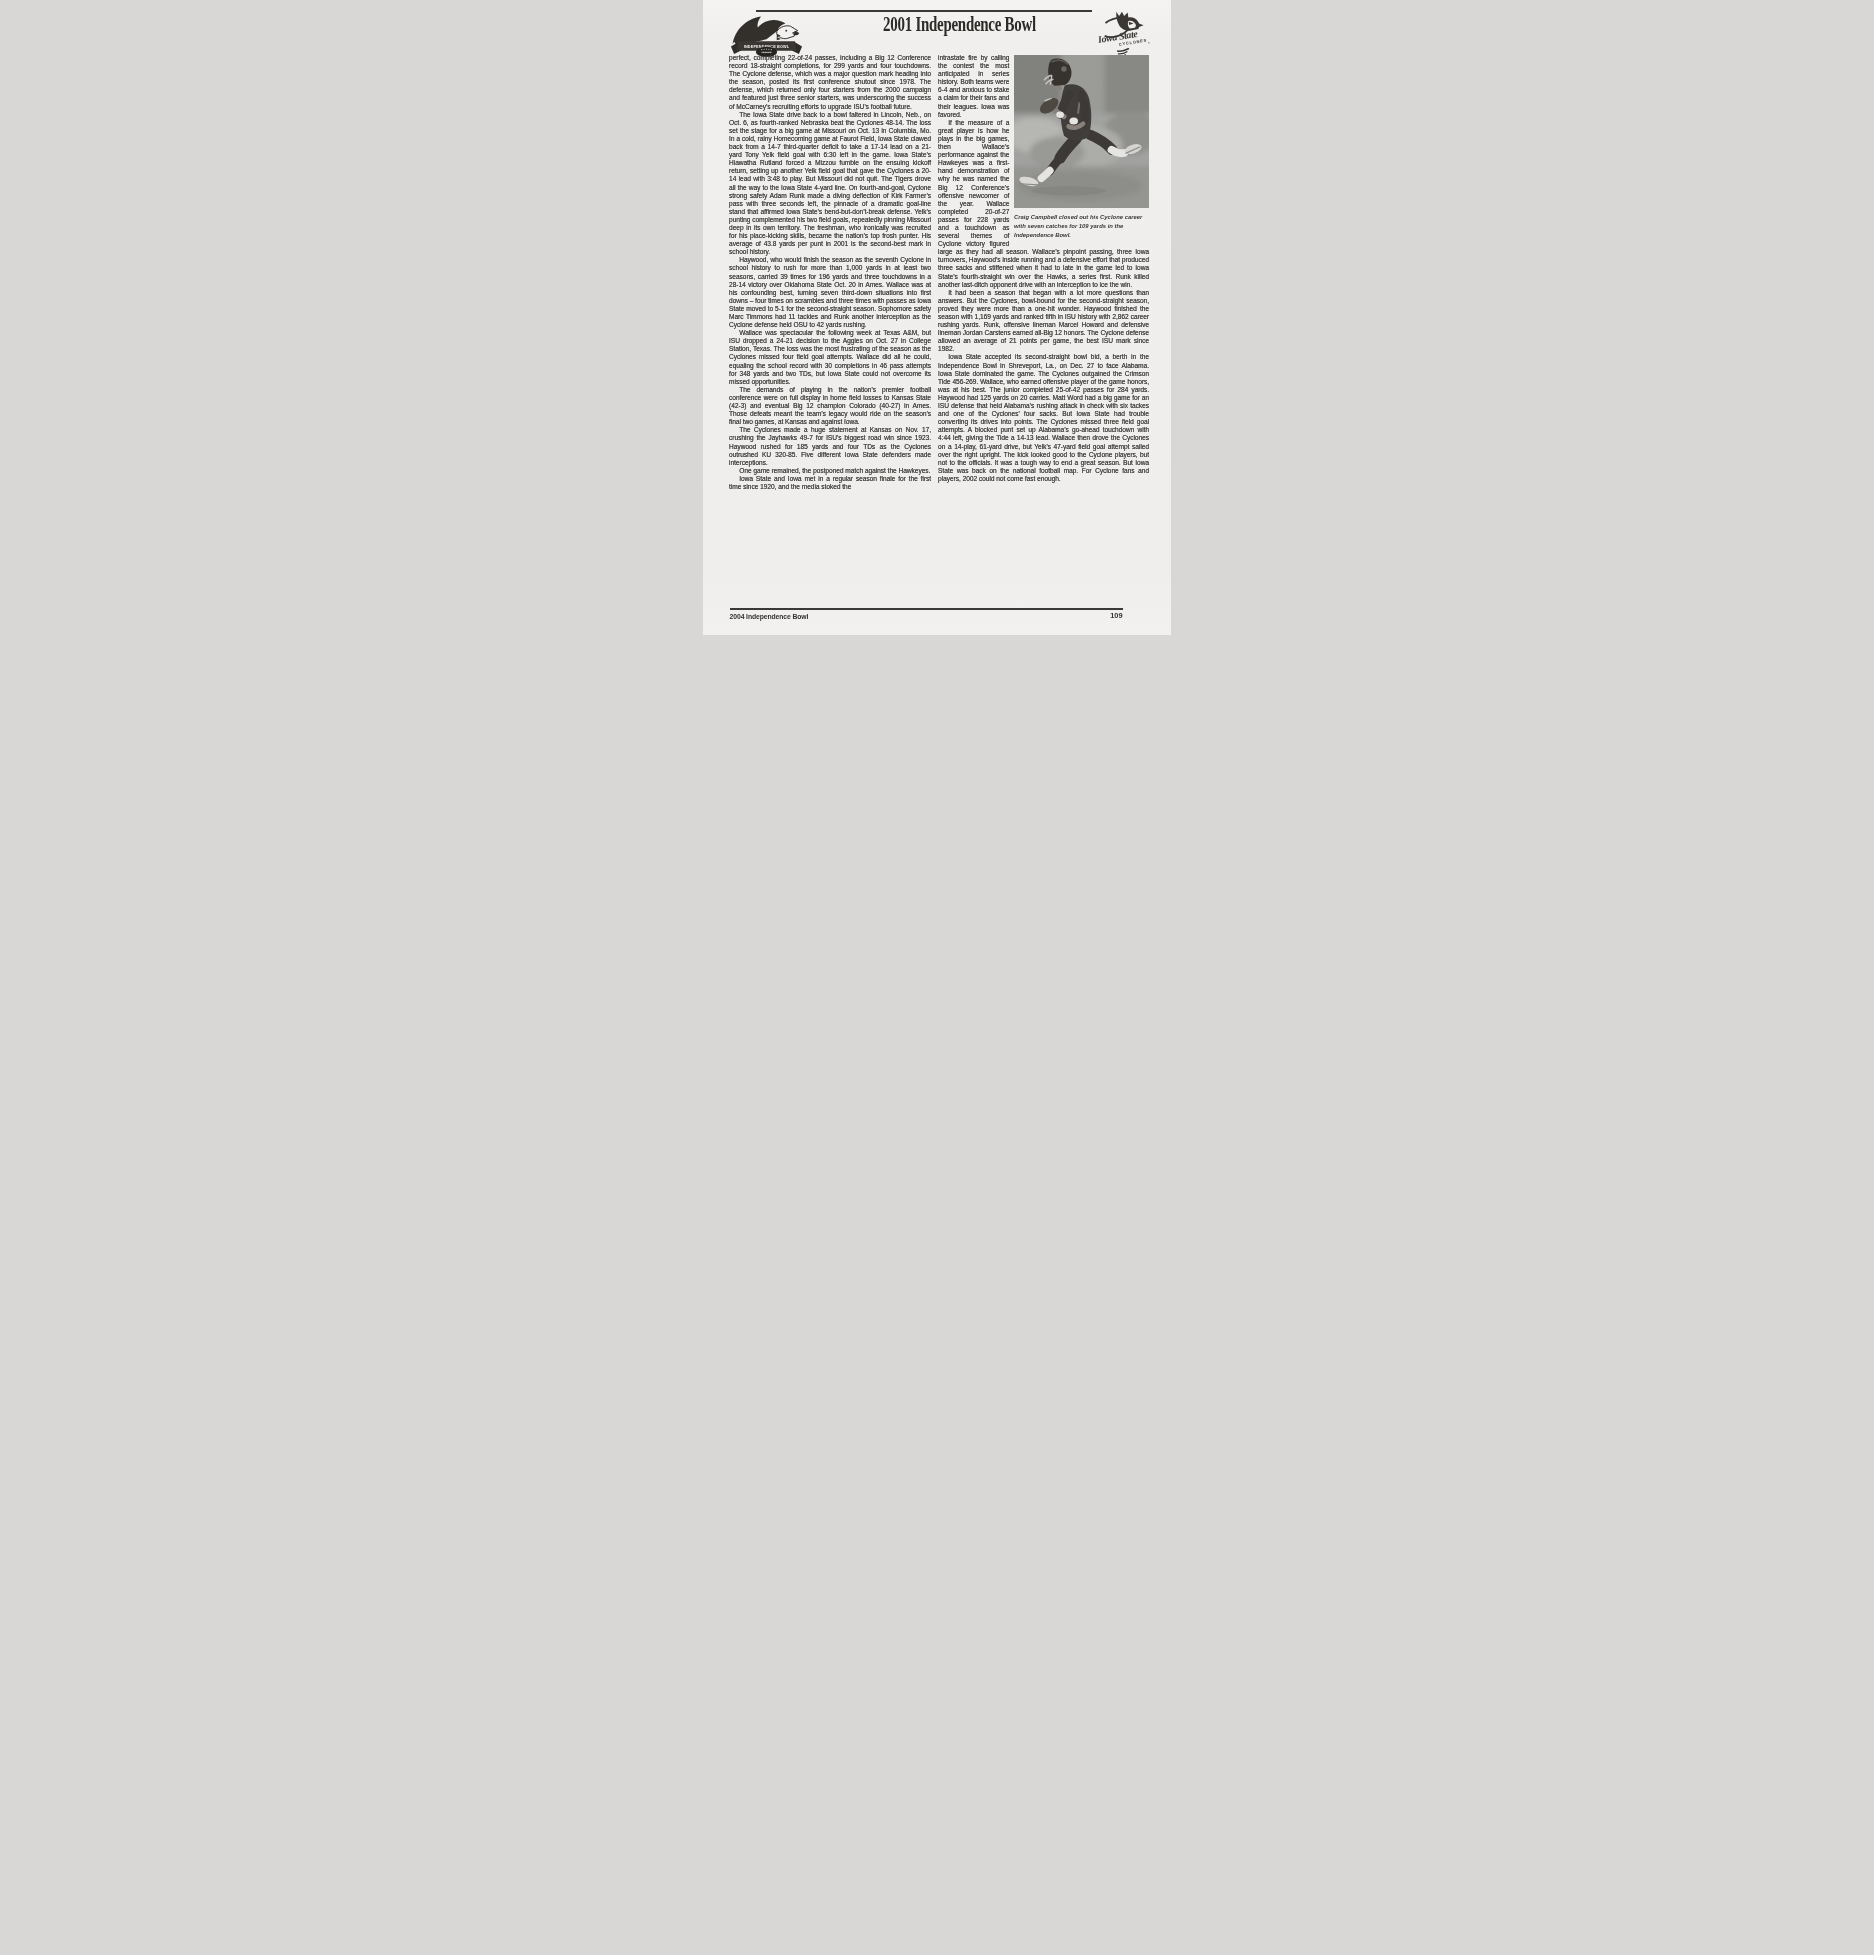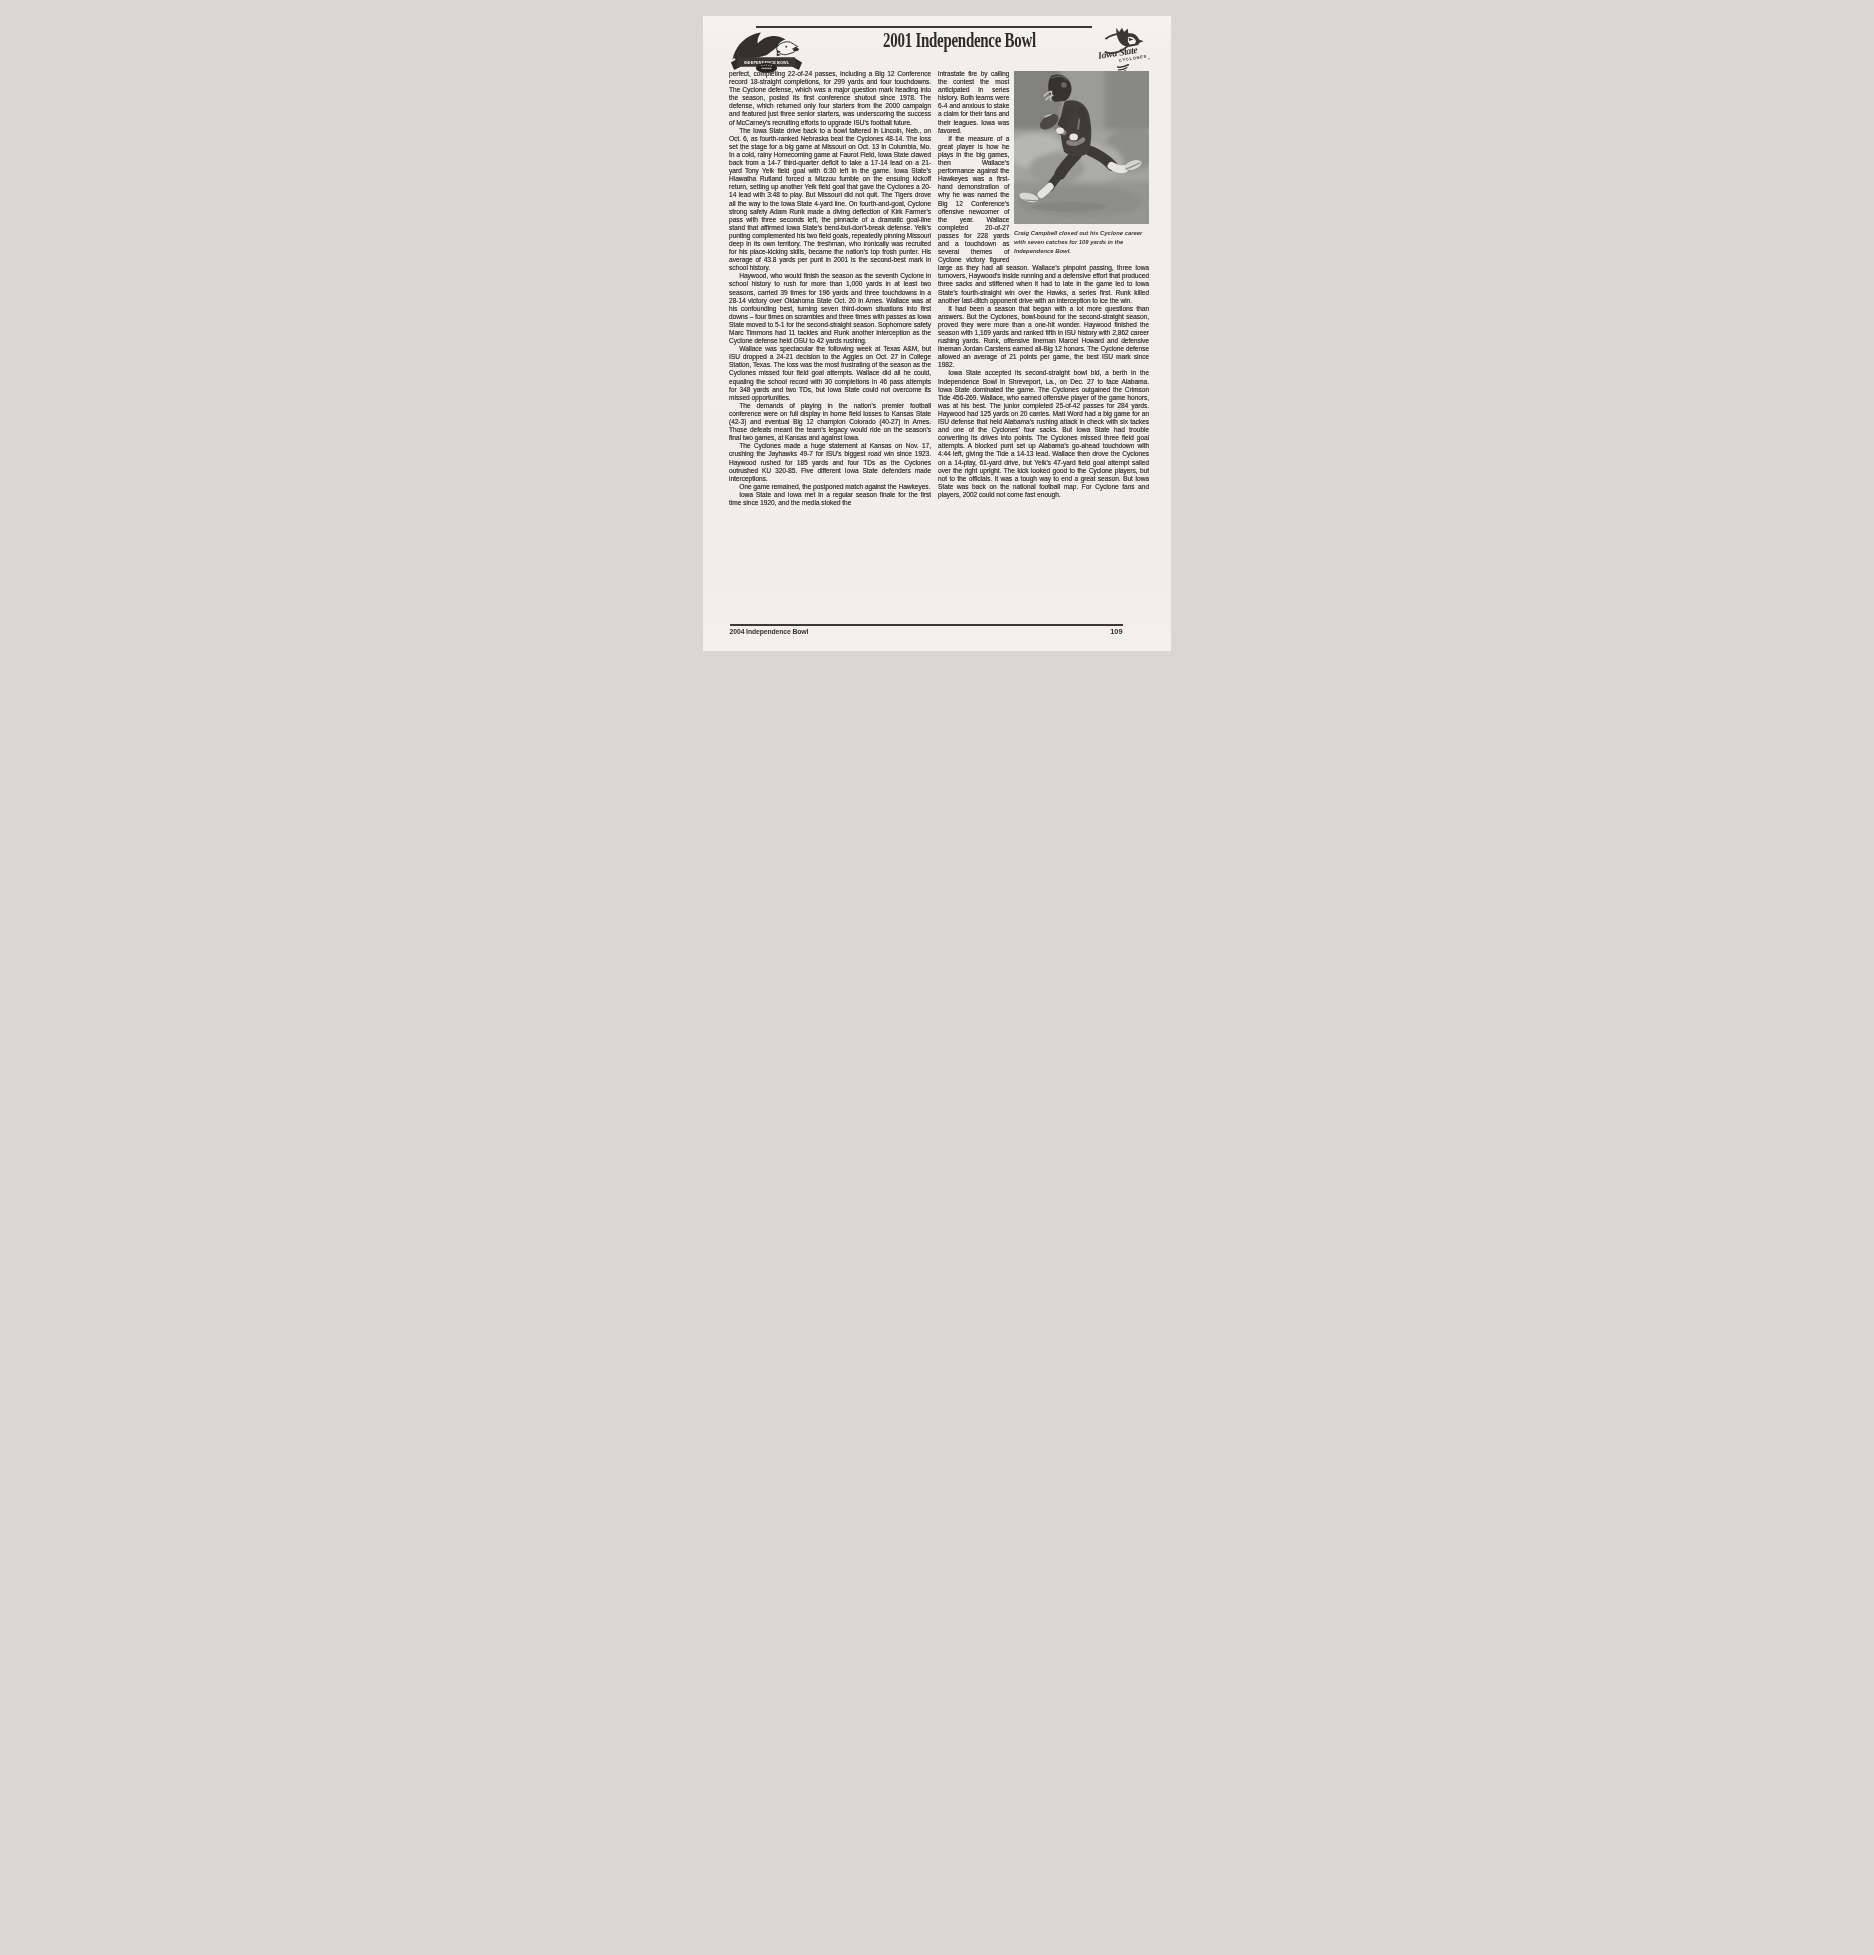--- a/index.html
+++ b/index.html
@@ -1,17 +1,17 @@
 <!DOCTYPE html>
 <html style="font-size:6.3px"><head>
 <meta charset="utf-8">
 <style>
   html,body { margin:0; padding:0; background:#d8d7d5; }
   .page {
-    position:relative; width:468px; height:635px; margin:16px auto;
+    position:relative; width:468px; height:635px; margin:0 auto;
     background:linear-gradient(180deg,#f4f3f1 0%,#f0efed 6%,#efeeec 90%,#f2f1ef 100%);
     font-family:"Liberation Sans", sans-serif; color:#4a4744; overflow:hidden;
   }
   .top-rule { position:absolute; left:53px; top:9.8px; width:336px; height:2.3px; background:#3b3936; }
   .page-title {
     position:absolute; top:11.7px; left:141px; width:231px; text-align:center;
     font-family:"Liberation Serif", serif; font-weight:bold; font-size:22px; line-height:1.05;
     color:#2d2b28; transform:scaleX(0.68); transform-origin:center; white-space:nowrap; letter-spacing:-0.4px;
   }
   .logo-ib  { position:absolute; left:24px;  top:12.5px; width:79px; height:44px; }
@@ -27,21 +27,21 @@
 
   figure.photo { float:right; width:135px; margin:0.8px 0 2.3px 4.7px; }
   figure.photo svg.photo-img { display:block; width:135px; height:153px; background:#a5a5a3; }
   figure.photo figcaption {
     margin-top:5.5px; text-align:left; font-style:italic; font-weight:bold;
     font-size:5.9px; line-height:8.8px; color:#3b3835; letter-spacing:0; text-shadow:none;
   }
 
   .footer-rule { position:absolute; left:26.6px; top:608px; width:393px; height:2px; background:#3b3936; }
   .footer-row  { position:absolute; left:26.6px; top:611px; width:393px;
-                 display:flex; justify-content:space-between; align-items:center; }
+                 display:flex; justify-content:space-between; align-items:flex-end; }
   .footer-title { font-weight:bold; font-size:6.8px; color:#34322f; letter-spacing:-0.1px; }
   .page-number  { font-weight:bold; font-size:7.4px;  color:#34322f; }
 </style>
 </head>
 <body>
 
 <div class="page">
 
   <div class="top-rule"></div>
 

